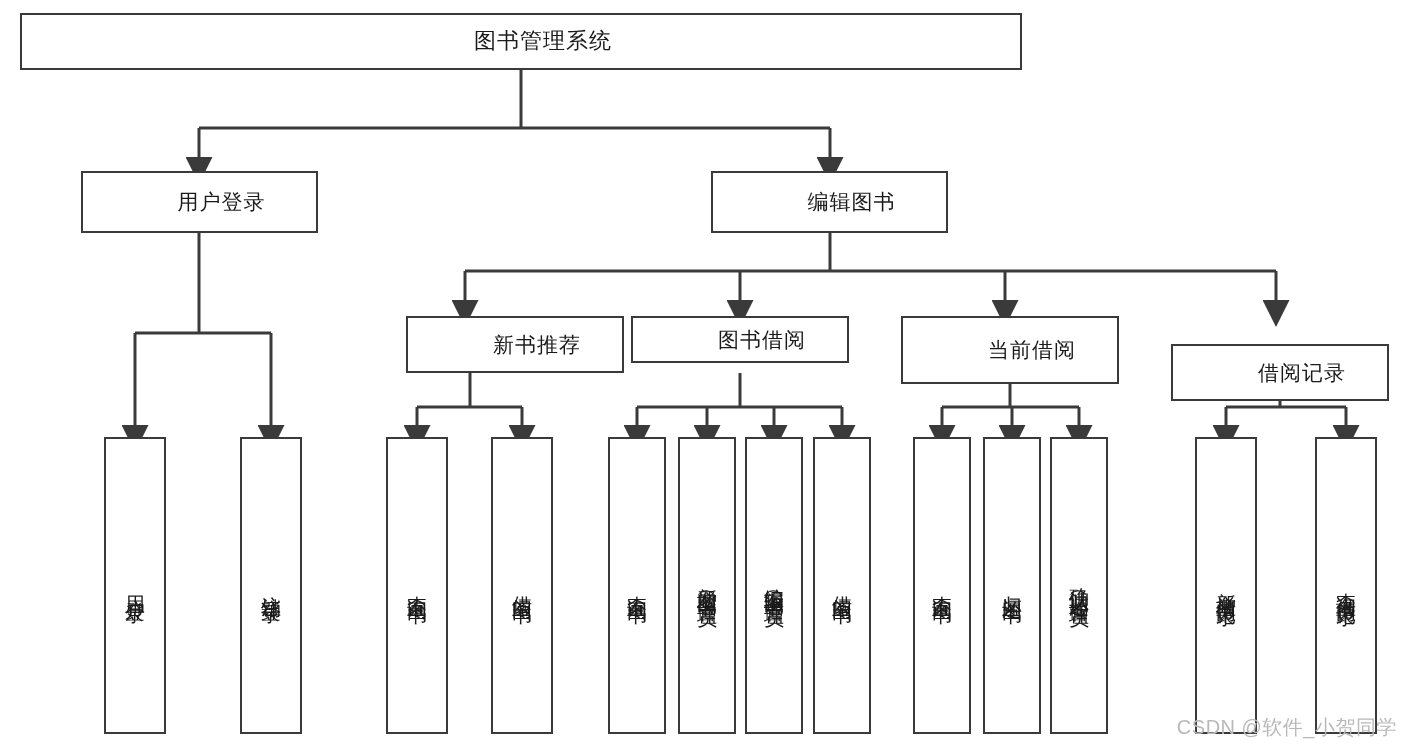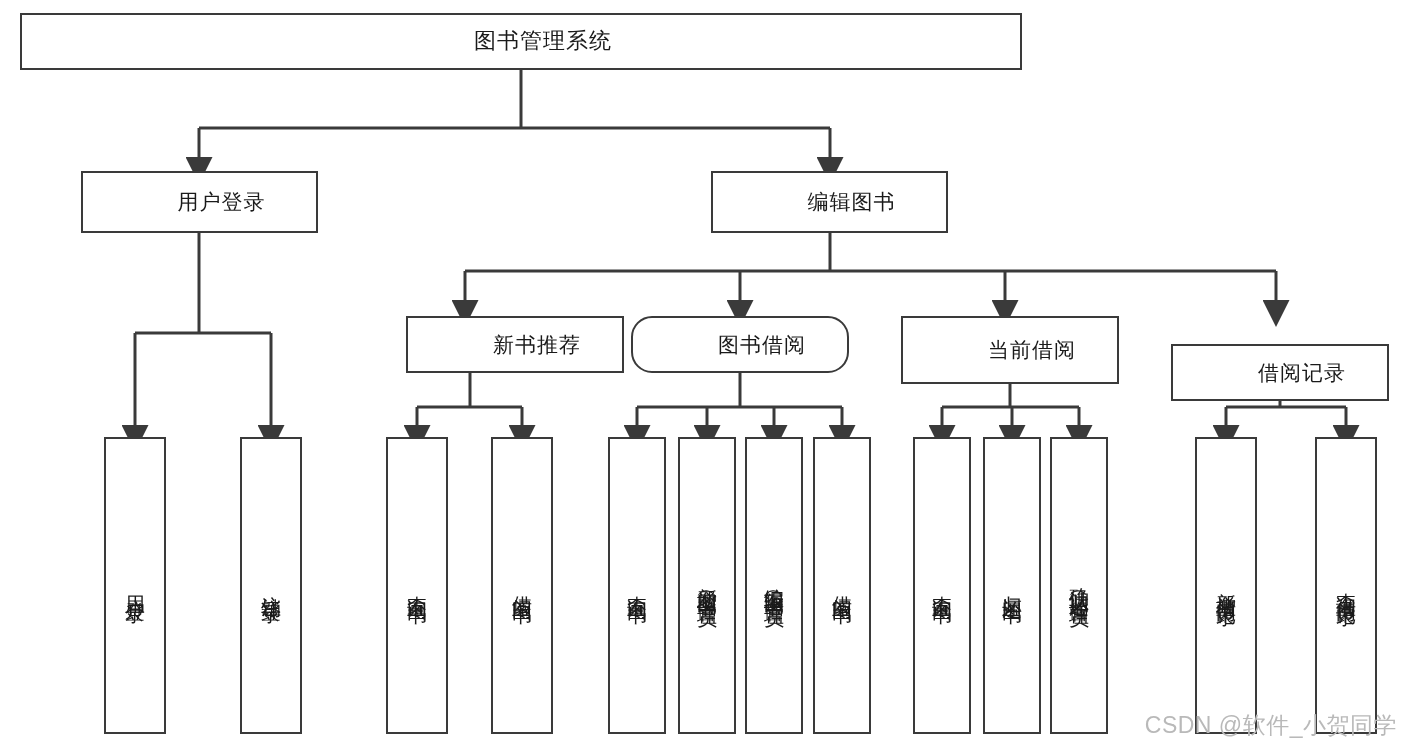--- a/index.html
+++ b/index.html
@@ -53,21 +53,21 @@
     text-orientation: upright;
     letter-spacing: 3px;
     line-height: 1.05;
     white-space: nowrap;
     text-align: center;
   }
   .watermark {
     position: absolute;
     right: 8px;
     bottom: 6px;
-    font-size: 23px;
+    font-size: 20px;
     color: #b9b9b9;
     letter-spacing: 0.5px;
     white-space: nowrap;
     user-select: none;
   }
 </style>
 </head>
 <body>
 
 <div id="canvas">
@@ -134,21 +134,21 @@
   <div class="node horiz" style="left:81px; top:171px; width:237px; height:62px;">
     <span>用户登录</span>
   </div>
   <div class="node horiz" style="left:711px; top:171px; width:237px; height:62px;">
     <span>编辑图书</span>
   </div>
 
   <div class="node horiz" style="left:361px; top:316px; width:218px; height:57px;margin-left:45px;">
     <span>新书推荐</span>
   </div>
-  <div class="node horiz" style="left:631px; top:316px; width:218px; height:57px;border-radius:21px;">
+  <div class="node horiz" style="left:631px; top:316px; width:218px; height:47px;">
     <span>图书借阅</span>
   </div>
   <div class="node horiz" style="left:901px; top:316px; width:218px; height:68px;">
     <span>当前借阅</span>
   </div>
   <div class="node horiz" style="left:1171px; top:316px; width:218px; height:57px;margin-top:28px;">
     <span>借阅记录</span>
   </div>
 
   <div class="node vert" style="left:104px; top:437px; width:62px; height:297px;">

